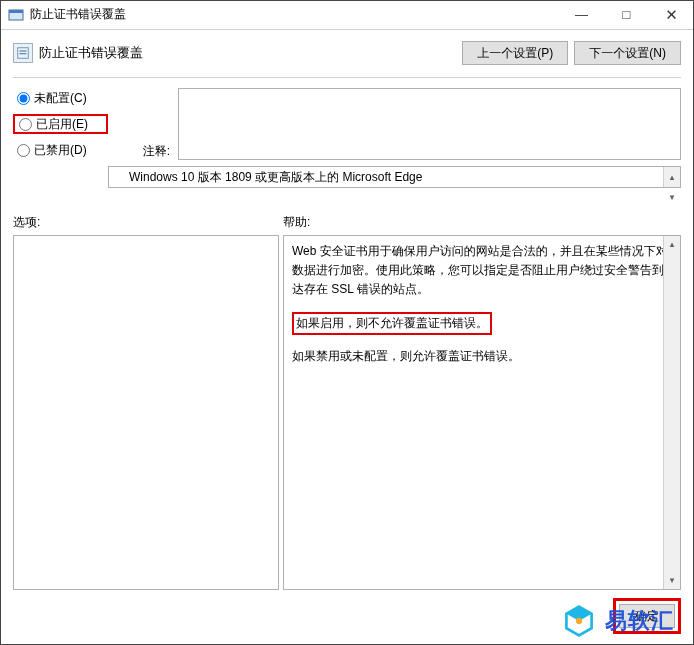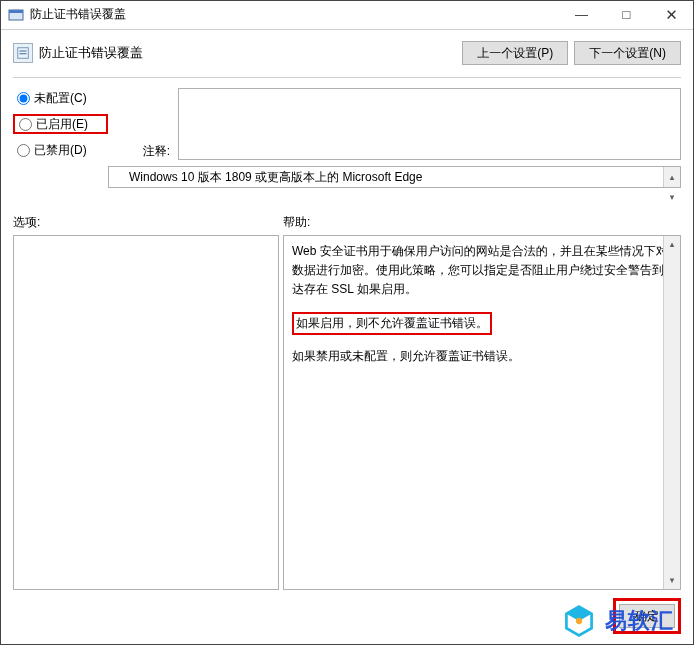--- a/index.html
+++ b/index.html
@@ -118,21 +118,21 @@
   </div>
 
   <div class="labels">
     <div class="l1">选项:</div>
     <div>帮助:</div>
   </div>
 
   <div class="panels">
     <div class="panel options"></div>
     <div class="panel help">
-      <p>Web 安全证书用于确保用户访问的网站是合法的，并且在某些情况下对数据进行加密。使用此策略，您可以指定是否阻止用户绕过安全警告到达存在 SSL 如果启用。</p>
+      <p>Web 安全证书用于确保用户访问的网站是合法的，并且在某些情况下对数据进行加密。使用此策略，您可以指定是否阻止用户绕过安全警告到达存在 SSL 错误的站点。</p>
       <span class="help-highlight">如果启用，则不允许覆盖证书错误。</span>
       <p>如果禁用或未配置，则允许覆盖证书错误。</p>
       <div class="vscroll">
         <div class="vbtn">▴</div>
         <div class="vtrack"></div>
         <div class="vbtn">▾</div>
       </div>
     </div>
   </div>
 

